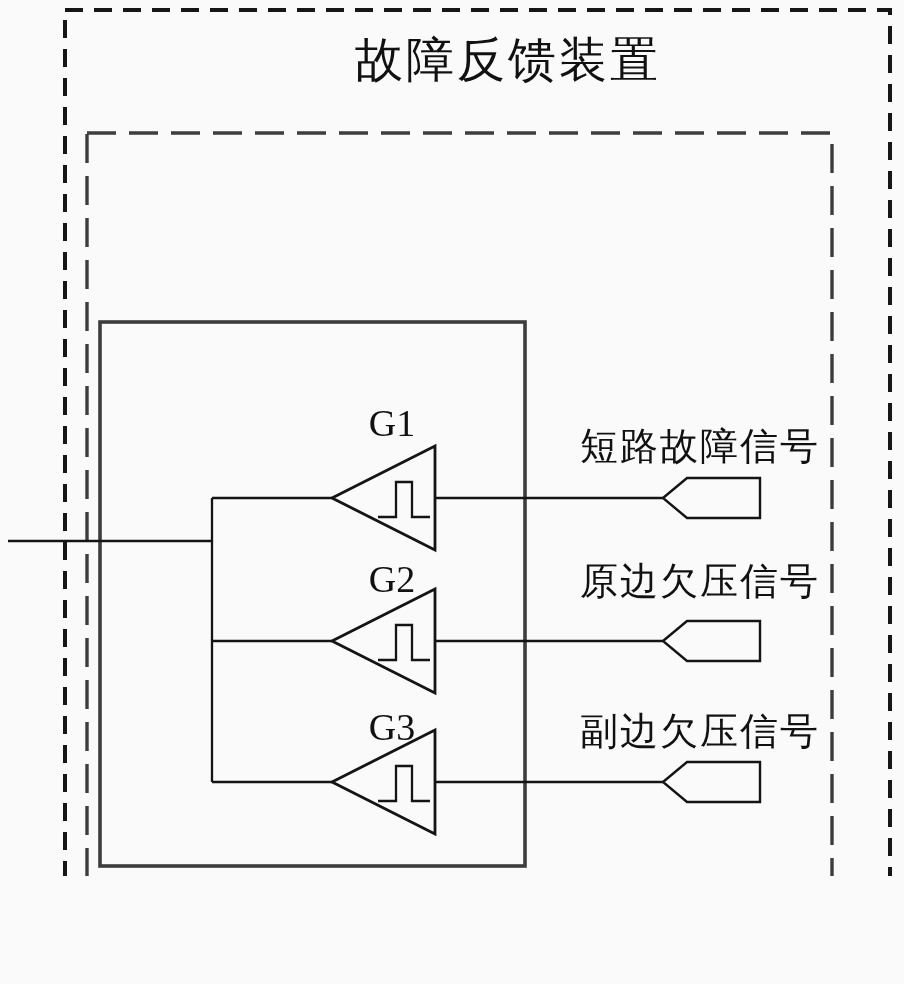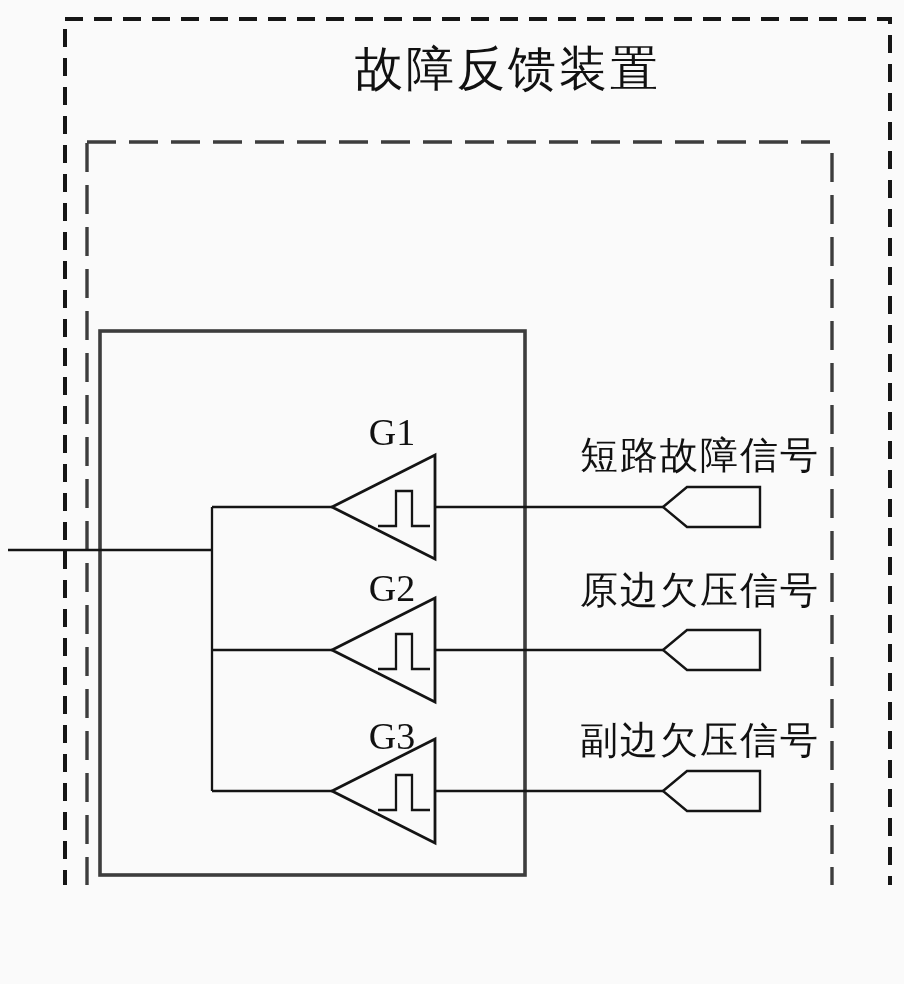--- a/index.html
+++ b/index.html
@@ -1,20 +1,20 @@
 <!DOCTYPE html>
 <html style="--background: #fafafa; --outer-border: #161616; --inner-border: #3d3d3d; --module-box: #3d3d3d; --wire: #141414; --text: #111111;"><head>
 <meta charset="utf-8">
 <style>
   :root{
     --background:#fafafa; --outer-border:#161616; --inner-border:#3d3d3d;
     --module-box:#3d3d3d; --wire:#141414; --text:#111111;
   }
   html,body{margin:0;padding:0;background:var(--background);}
-  .stage{width:904px;height:876px;position:relative;background:var(--background);overflow:hidden;margin-top:9px;}
+  .stage{width:904px;height:876px;position:relative;background:var(--background);overflow:hidden;}
   svg{display:block;}
   .outer-dash{fill:none;stroke:var(--outer-border);stroke-width:4;stroke-dasharray:18 11;}
   .inner-dash{fill:none;stroke:var(--inner-border);stroke-width:3.4;stroke-dasharray:29 13;}
   .solid-box{fill:none;stroke:var(--module-box);stroke-width:3.6;}
   .wire{fill:none;stroke:var(--wire);stroke-width:2.3;}
   .gate{fill:none;stroke:var(--wire);stroke-width:2.8;stroke-linejoin:miter;}
   .pulse{fill:none;stroke:var(--wire);stroke-width:2.3;}
   .arrow{fill:none;stroke:var(--wire);stroke-width:2.4;stroke-linejoin:miter;}
   .title-text{font:48px "DejaVu Serif","Liberation Serif",serif;letter-spacing:3px;
     fill:var(--text);text-anchor:middle;}

